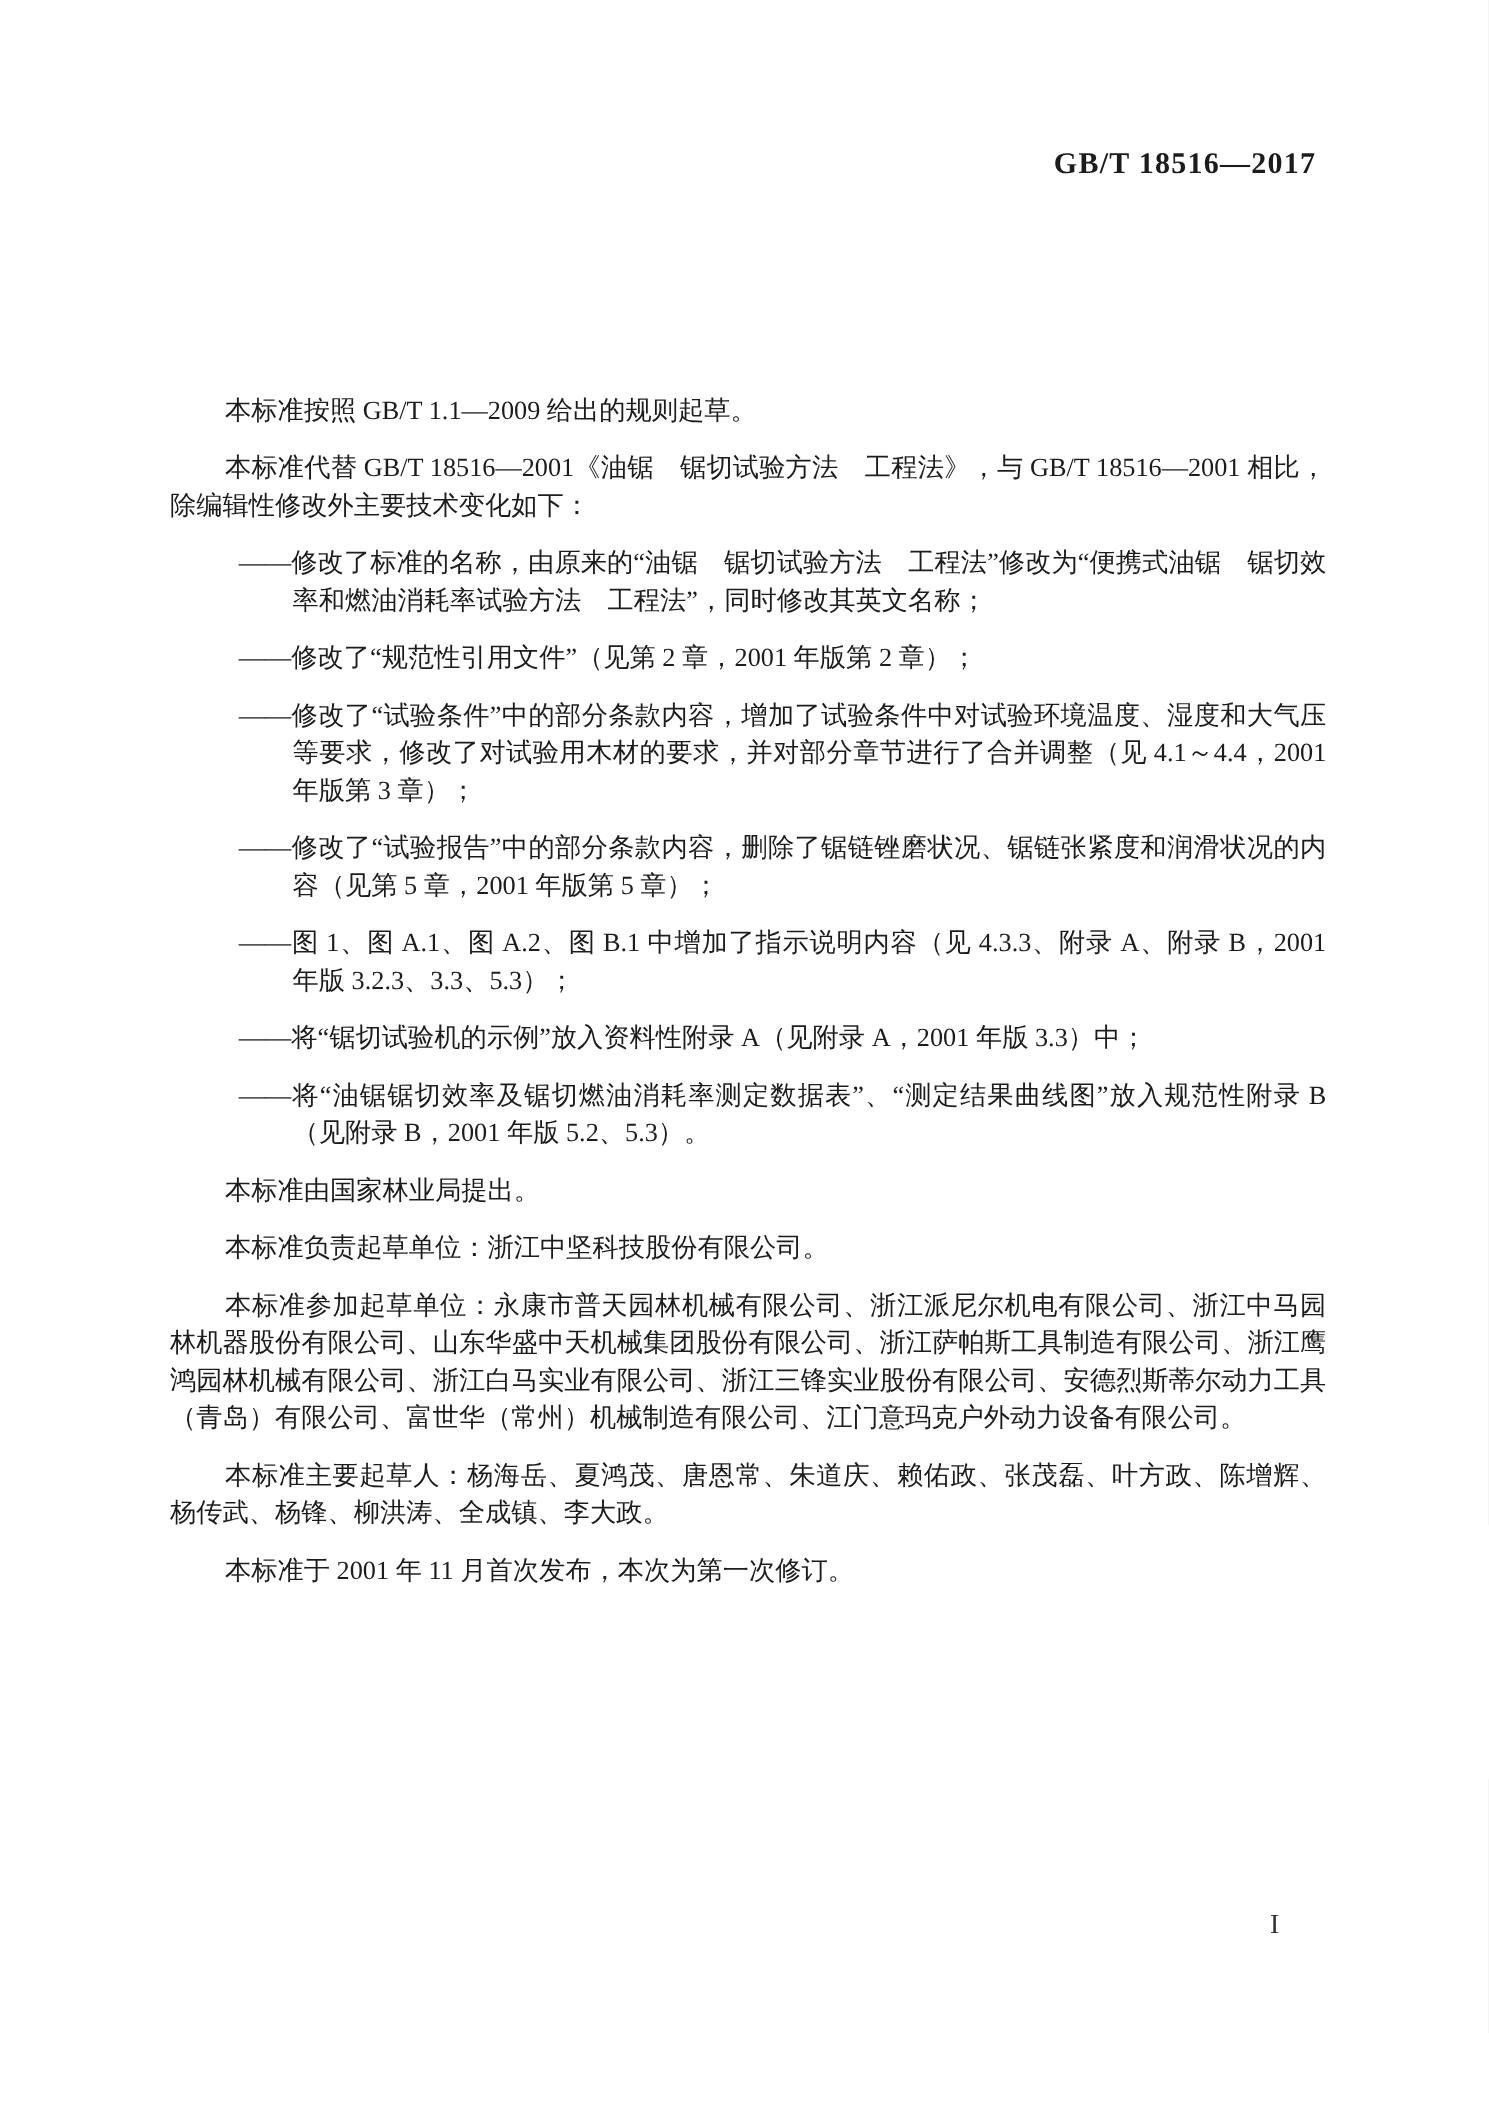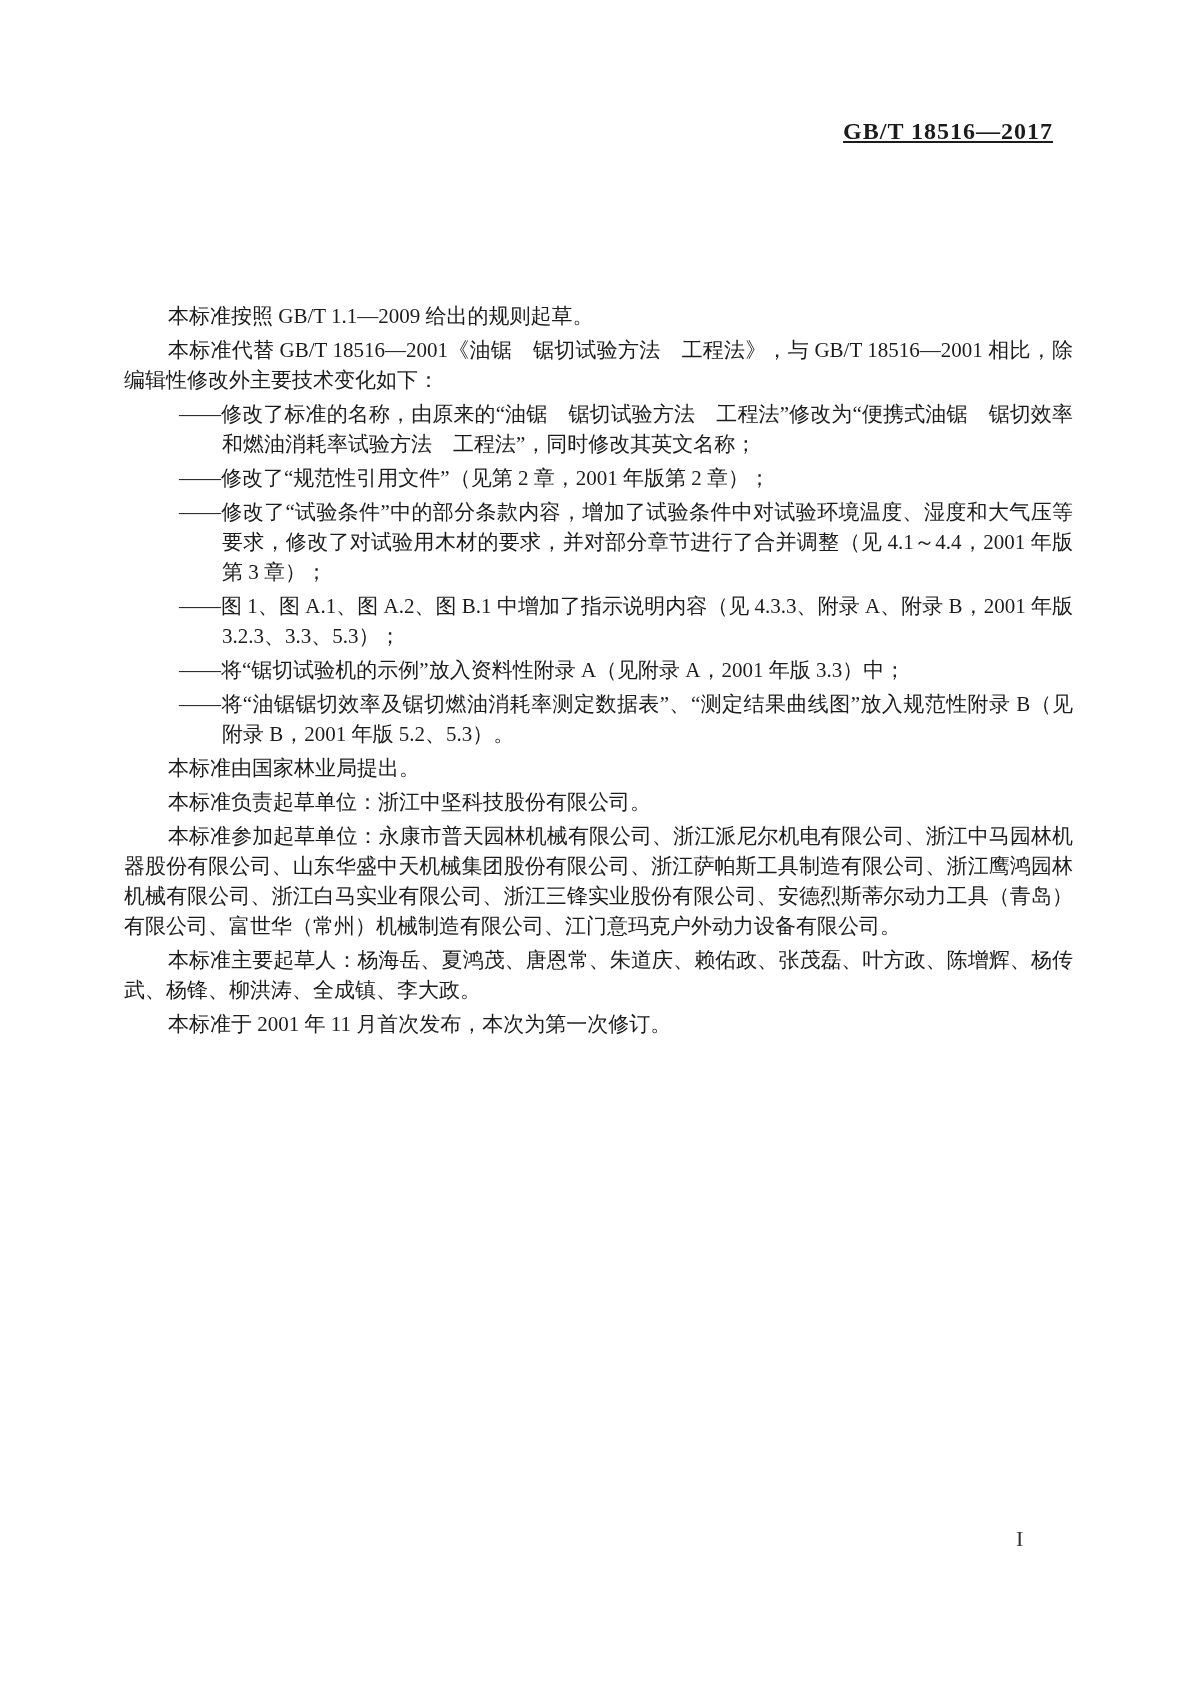--- a/index.html
+++ b/index.html
@@ -14,21 +14,20 @@
     overflow: hidden;
   }
   .doc-code {
     position: absolute;
     top: 118px;
     right: 138px;
     font-size: 24px;
     font-weight: bold;
     letter-spacing: 1px;
     white-space: nowrap;
-    text-decoration: underline;
   }
   .doc-title {
     position: absolute;
     top: 203px;
     left: 0;
     width: 100%;
     text-align: center;
     font-size: 40px;
     font-weight: bold;
     line-height: 1.2;
@@ -36,21 +35,21 @@
   }
   .doc-body {
     position: absolute;
     top: 297px;
     left: 120px;
     width: 957px;
     font-size: 21px;
     line-height: 30px;
     text-align: justify;
   }
-  .doc-body p { margin: 4px; }
+  .doc-body p { margin: 16px; }
   .para-indent { text-indent: 44px; }
   .para-bullet {
     padding-left: 98px;
     text-indent: -43px;
   }
   .page-number {
     position: absolute;
     left: 1016px;
     top: 1526px;
     font-size: 22px;
@@ -63,20 +62,21 @@
 <div class="page">
   <div class="doc-code">GB/T 18516—2017</div>
 
 
   <div class="doc-body">
       <p class="para para-indent">本标准按照 GB/T 1.1—2009 给出的规则起草。</p>
       <p class="para para-indent">本标准代替 GB/T 18516—2001《油锯　锯切试验方法　工程法》，与 GB/T 18516—2001 相比，除编辑性修改外主要技术变化如下：</p>
       <p class="para para-bullet">——修改了标准的名称，由原来的“油锯　锯切试验方法　工程法”修改为“便携式油锯　锯切效率和燃油消耗率试验方法　工程法”，同时修改其英文名称；</p>
       <p class="para para-bullet">——修改了“规范性引用文件”（见第 2 章，2001 年版第 2 章）；</p>
       <p class="para para-bullet">——修改了“试验条件”中的部分条款内容，增加了试验条件中对试验环境温度、湿度和大气压等要求，修改了对试验用木材的要求，并对部分章节进行了合并调整（见 4.1～4.4，2001 年版第 3 章）；</p>
+      <p class="para para-bullet">——修改了“试验报告”中的部分条款内容，删除了锯链锉磨状况、锯链张紧度和润滑状况的内容（见第 5 章，2001 年版第 5 章）；</p>
       <p class="para para-bullet">——图 1、图 A.1、图 A.2、图 B.1 中增加了指示说明内容（见 4.3.3、附录 A、附录 B，2001 年版 3.2.3、3.3、5.3）；</p>
       <p class="para para-bullet">——将“锯切试验机的示例”放入资料性附录 A（见附录 A，2001 年版 3.3）中；</p>
       <p class="para para-bullet">——将“油锯锯切效率及锯切燃油消耗率测定数据表”、“测定结果曲线图”放入规范性附录 B（见附录 B，2001 年版 5.2、5.3）。</p>
       <p class="para para-indent">本标准由国家林业局提出。</p>
       <p class="para para-indent">本标准负责起草单位：浙江中坚科技股份有限公司。</p>
       <p class="para para-indent">本标准参加起草单位：永康市普天园林机械有限公司、浙江派尼尔机电有限公司、浙江中马园林机器股份有限公司、山东华盛中天机械集团股份有限公司、浙江萨帕斯工具制造有限公司、浙江鹰鸿园林机械有限公司、浙江白马实业有限公司、浙江三锋实业股份有限公司、安德烈斯蒂尔动力工具（青岛）有限公司、富世华（常州）机械制造有限公司、江门意玛克户外动力设备有限公司。</p>
       <p class="para para-indent">本标准主要起草人：杨海岳、夏鸿茂、唐恩常、朱道庆、赖佑政、张茂磊、叶方政、陈增辉、杨传武、杨锋、柳洪涛、全成镇、李大政。</p>
       <p class="para para-indent">本标准于 2001 年 11 月首次发布，本次为第一次修订。</p>
     </div>
 

